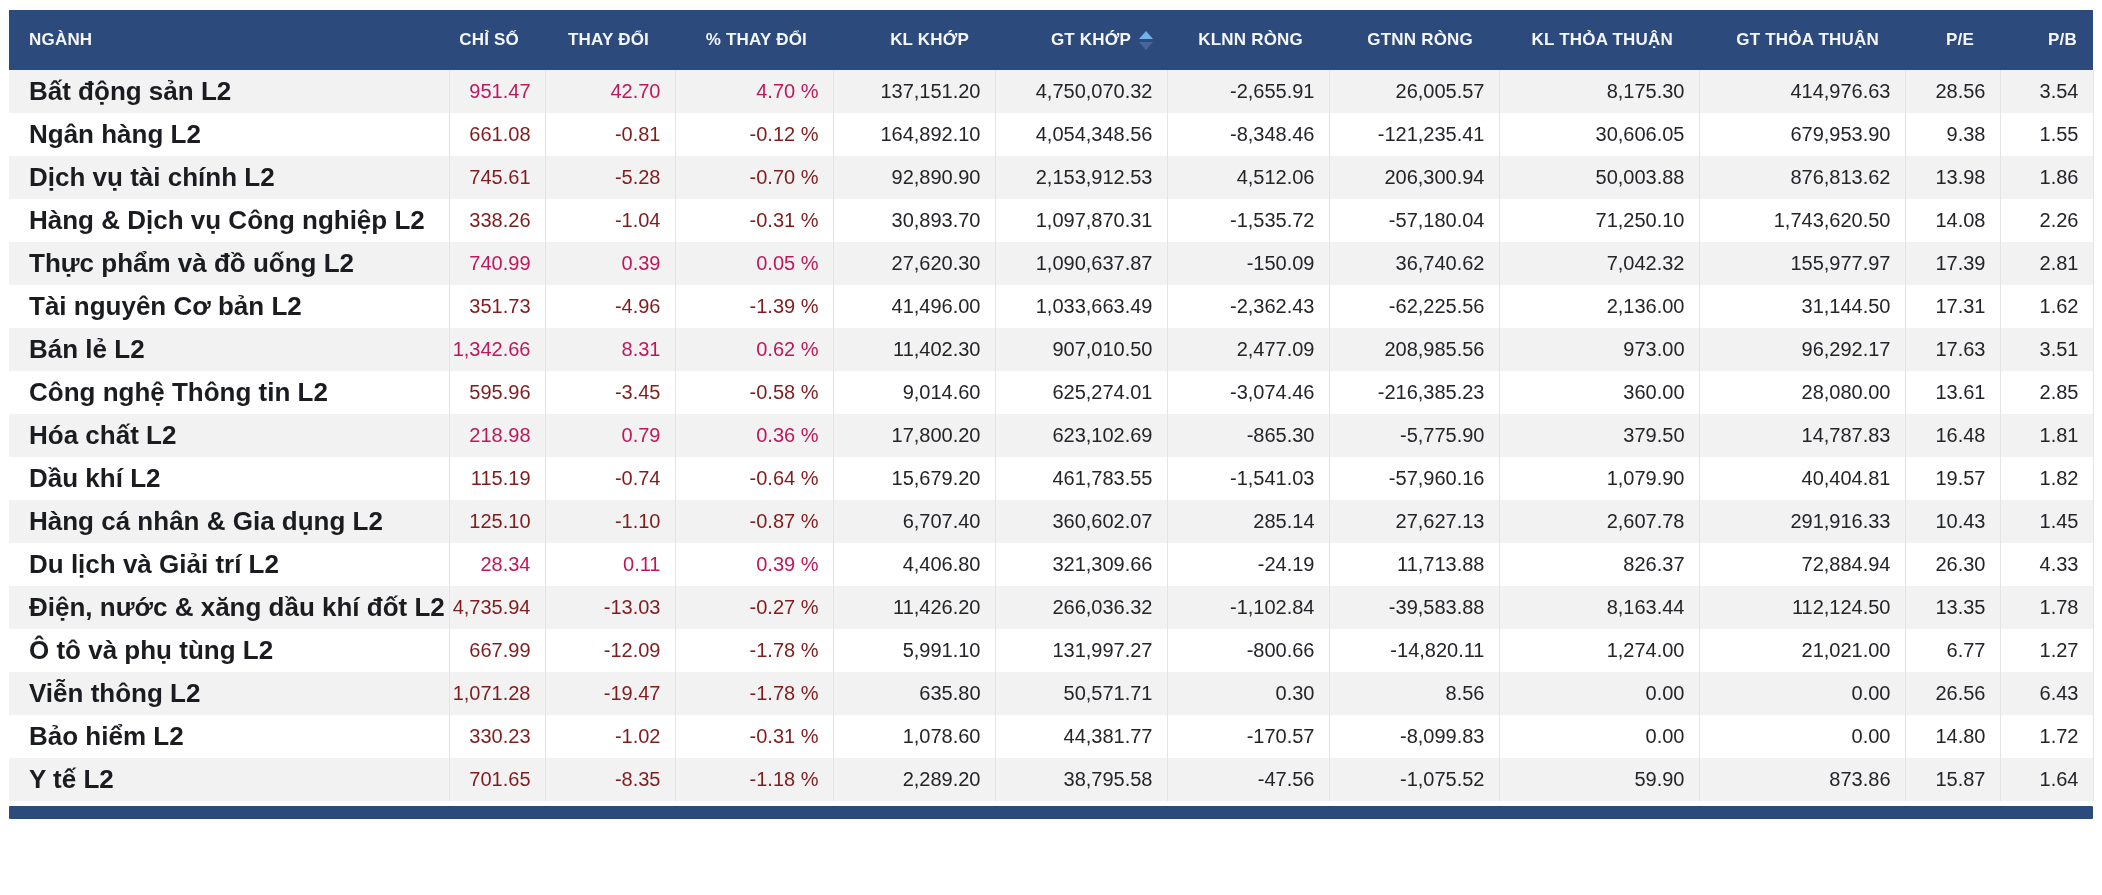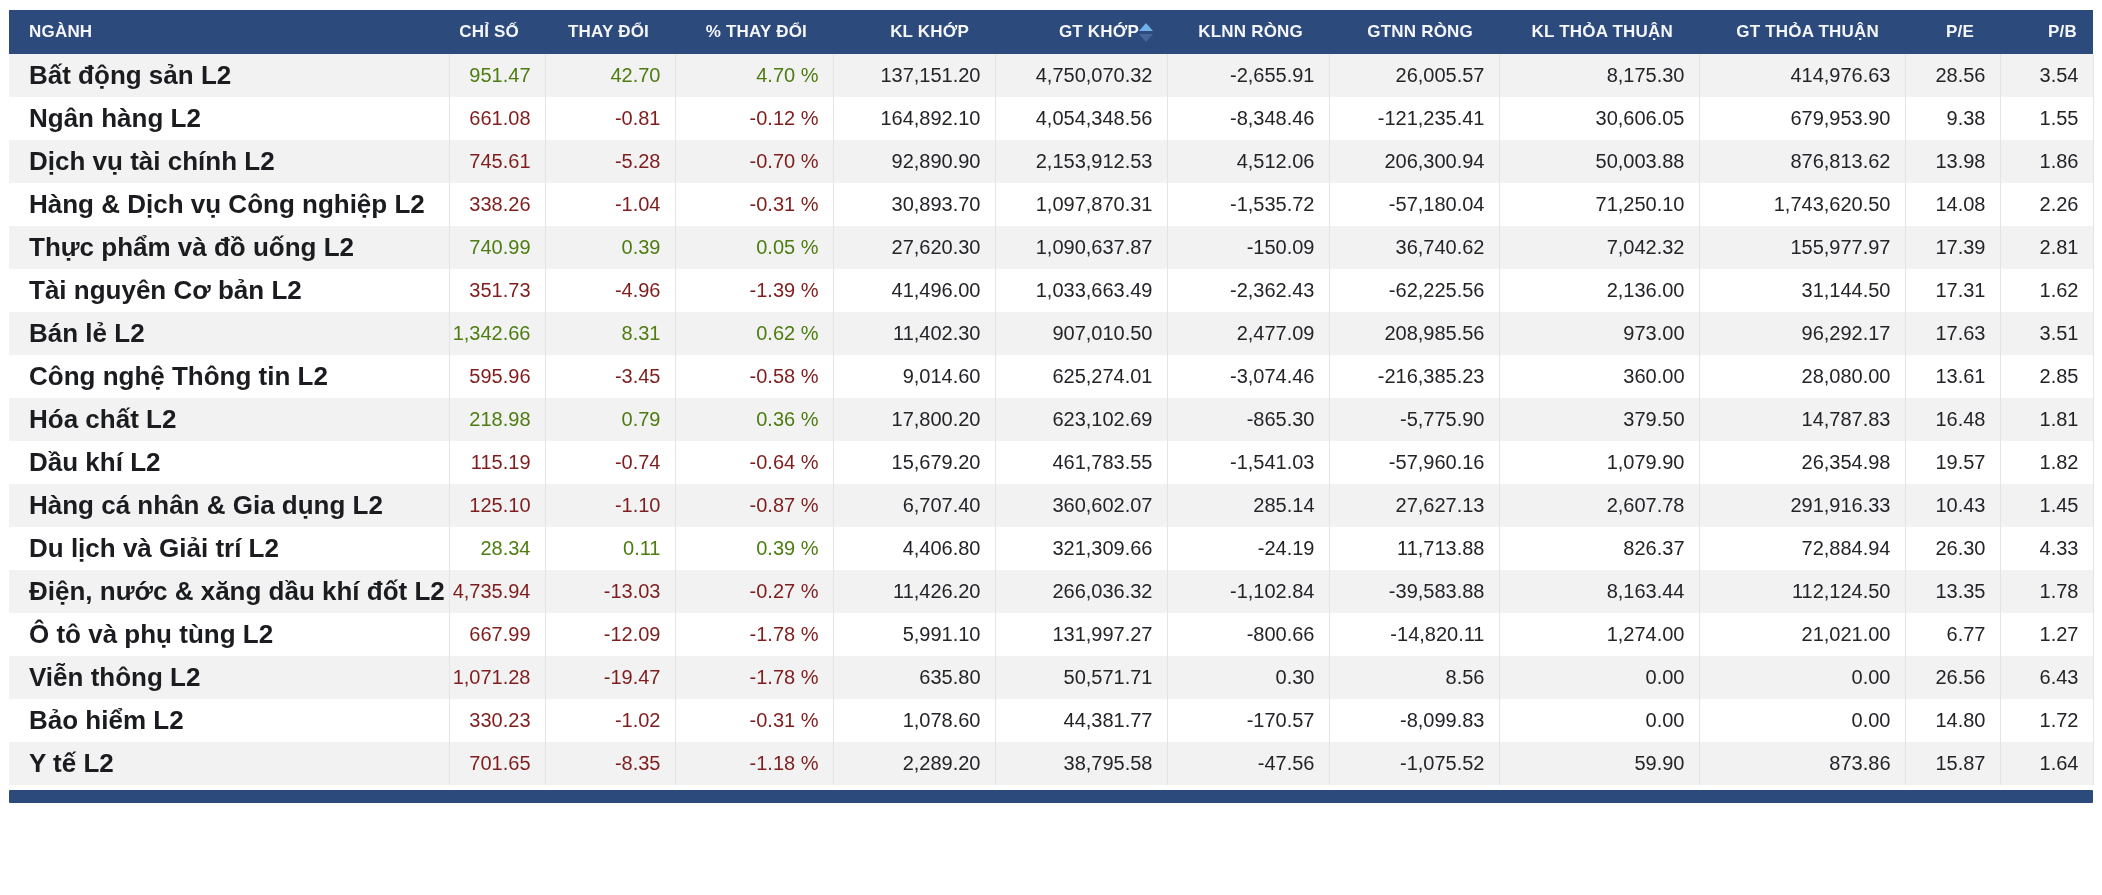--- a/index.html
+++ b/index.html
@@ -12,31 +12,31 @@
   table.sector-table {
     border-collapse: collapse;
     table-layout: fixed;
     width: 2084px;
   }
   thead th {
     background: #2d4a7c;
     color: #f4f6fa;
     font-size: 17px;
     font-weight: 700;
-    height: 44px;
+    height: 60px;
     text-align: right;
     padding: 0 26px 0 0;
     white-space: nowrap;
     letter-spacing: 0.2px;
     cursor: pointer;
   }
   thead th.th-first { text-align: left; padding: 0 0 0 20px; }
   thead th.th-sort { padding-right: 14px; }
   thead th.th-last { padding-right: 16px; }
-  .th-flex { display: flex; align-items: center; justify-content: flex-end; }
+  .th-flex { display: flex; align-items: center; justify-content: flex-end; gap: 8px; }
   .sort-icon { display: inline-flex; flex-direction: column; gap: 3px; }
   .tri { width: 0; height: 0; border-left: 7px solid transparent; border-right: 7px solid transparent; }
   .tri-up { border-bottom: 8px solid #6fb1e8; }
   .tri-down { border-top: 8px solid #48659b; }
 
   tbody tr { height: 43px; }
   tbody tr:nth-child(odd) { background: #f2f2f3; }
   tbody tr:nth-child(even) { background: #ffffff; }
   tbody td {
     font-size: 20px;
@@ -49,21 +49,21 @@
   }
   td.c-name {
     text-align: left;
     padding: 0 0 0 20px;
     font-weight: 700;
     color: #1b1c1f;
     font-size: 26px;
   }
   td.c-num { border-left: 1px solid #e4e4e6; }
   td.c-num:last-child { border-right: 1px solid #e4e4e6; }
-  .t-up { color: #4d7c0f; }
+  .t-up { color: #be185d; }
   .t-down { color: #7f1d1d; }
 
   .bottom-bar {
     width: 2084px;
     height: 13px;
     background: #2d4a7c;
     margin-top: 5px;
     border-radius: 1px;
   }
 </style>
@@ -240,21 +240,21 @@
         <tr>
           <td class="c-name">Dầu khí L2</td>
           <td class="c-num t-down">115.19</td>
           <td class="c-num t-down">-0.74</td>
           <td class="c-num t-down">-0.64 %</td>
           <td class="c-num">15,679.20</td>
           <td class="c-num">461,783.55</td>
           <td class="c-num">-1,541.03</td>
           <td class="c-num">-57,960.16</td>
           <td class="c-num">1,079.90</td>
-          <td class="c-num">26,354.98</td>
+          <td class="c-num">40,404.81</td>
           <td class="c-num">19.57</td>
           <td class="c-num">1.82</td>
         </tr>
         <tr>
           <td class="c-name">Hàng cá nhân &amp; Gia dụng L2</td>
           <td class="c-num t-down">125.10</td>
           <td class="c-num t-down">-1.10</td>
           <td class="c-num t-down">-0.87 %</td>
           <td class="c-num">6,707.40</td>
           <td class="c-num">360,602.07</td>

